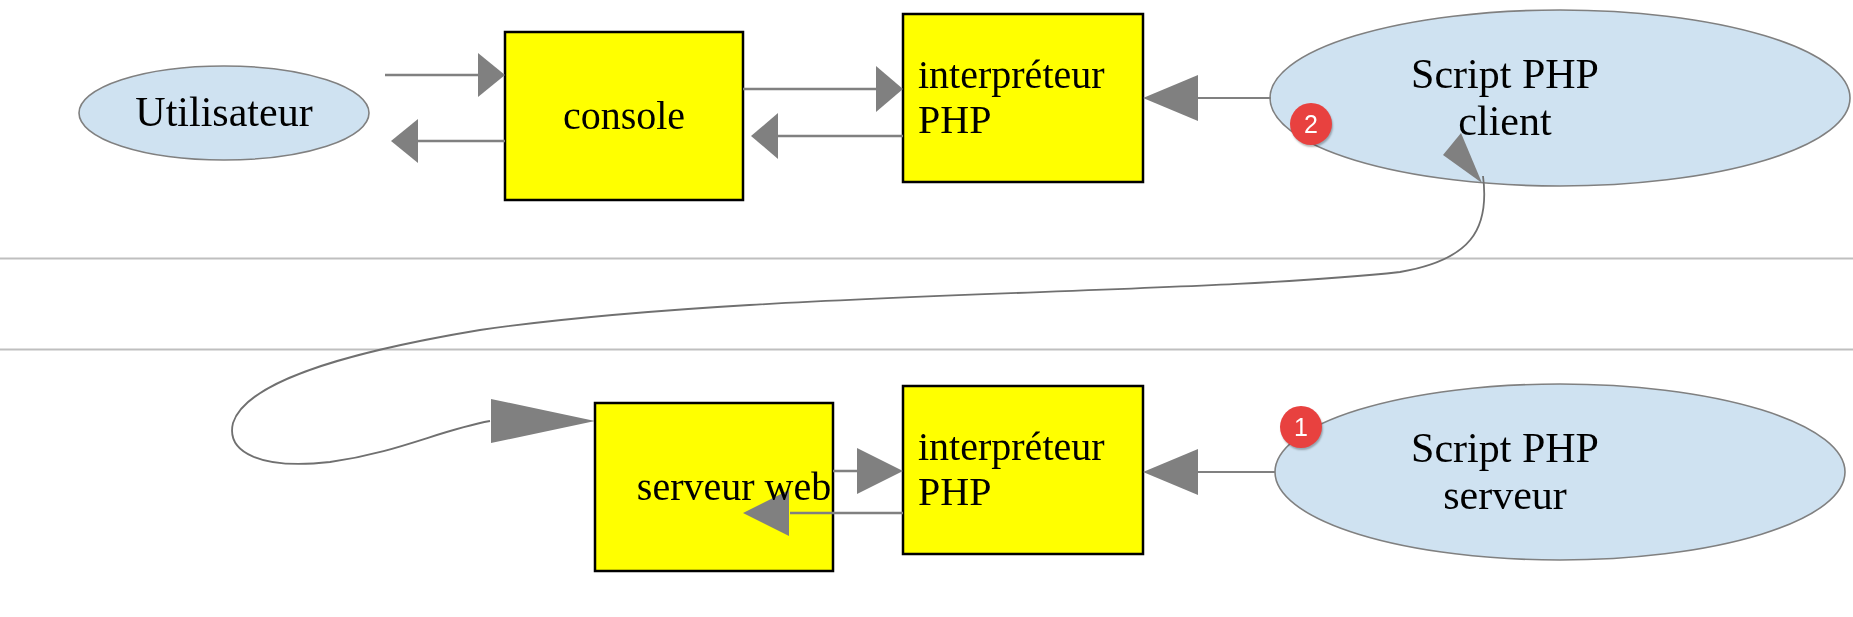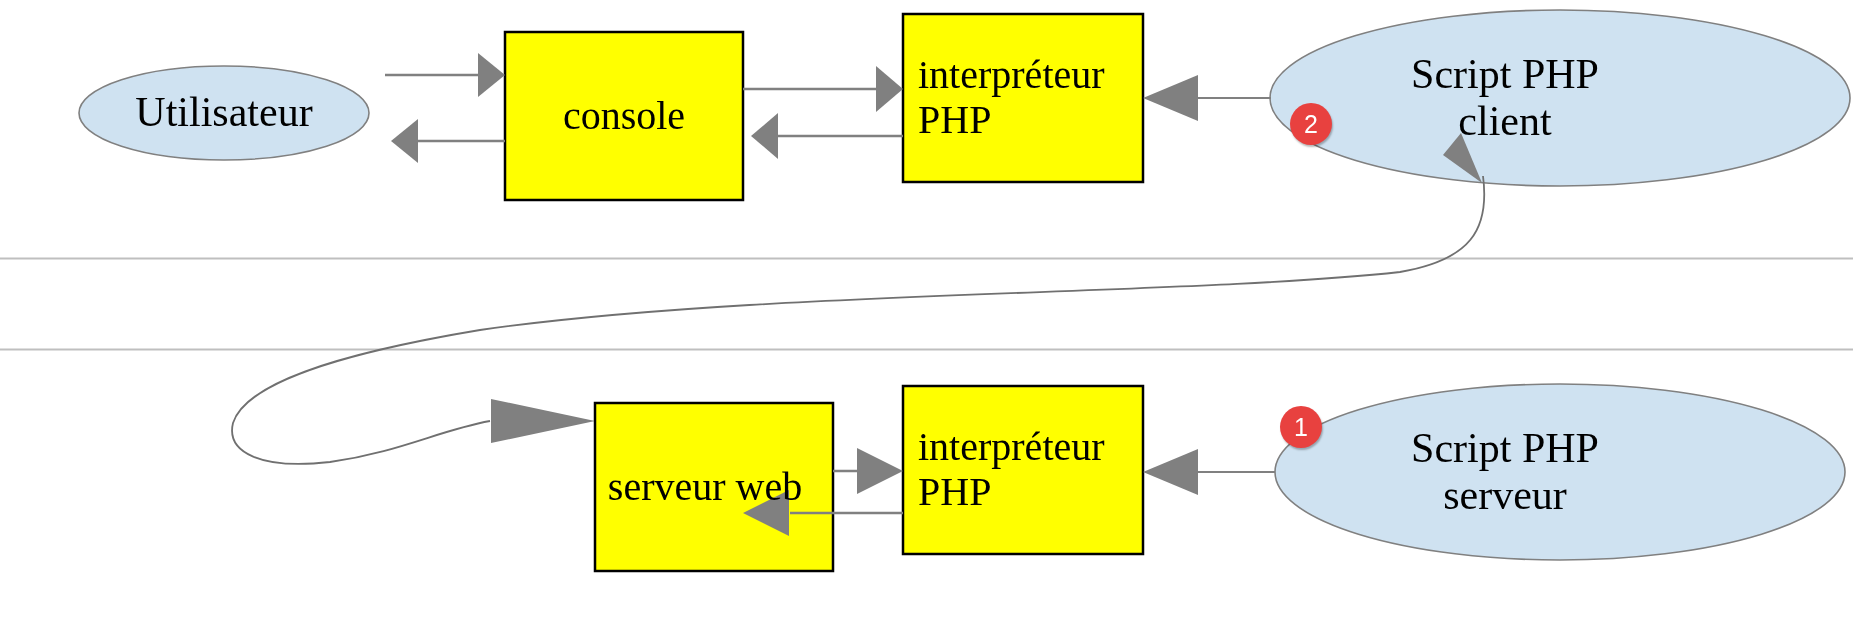--- a/index.html
+++ b/index.html
@@ -120,21 +120,21 @@
   <div class="node-label box-label" style="left:505px; top:32px; width:238px; height:168px;">console</div>
 
   <div class="node-label box-label" style="left:918px; top:14px; width:225px; height:168px; justify-content:flex-start; text-align:left;">interpréteur
 PHP</div>
 
   <div class="node-label ellipse-label" style="left:1330px; top:42px; width:350px; height:112px;">Script PHP
 client</div>
 
   <div class="badge" style="left:1290px; top:103px;">2</div>
 
-  <div class="node-label box-label" style="left:595px; top:403px; width:220px; height:168px;">serveur web</div>
+  <div class="node-label box-label" style="left:624px; top:403px; width:220px; height:168px;">serveur web</div>
 
   <div class="node-label box-label" style="left:918px; top:386px; width:225px; height:168px; justify-content:flex-start; text-align:left;">interpréteur
 PHP</div>
 
   <div class="node-label ellipse-label" style="left:1330px; top:416px; width:350px; height:112px;">Script PHP
 serveur</div>
 
   <div class="badge" style="left:1280px; top:406px;">1</div>
 
 </div>

